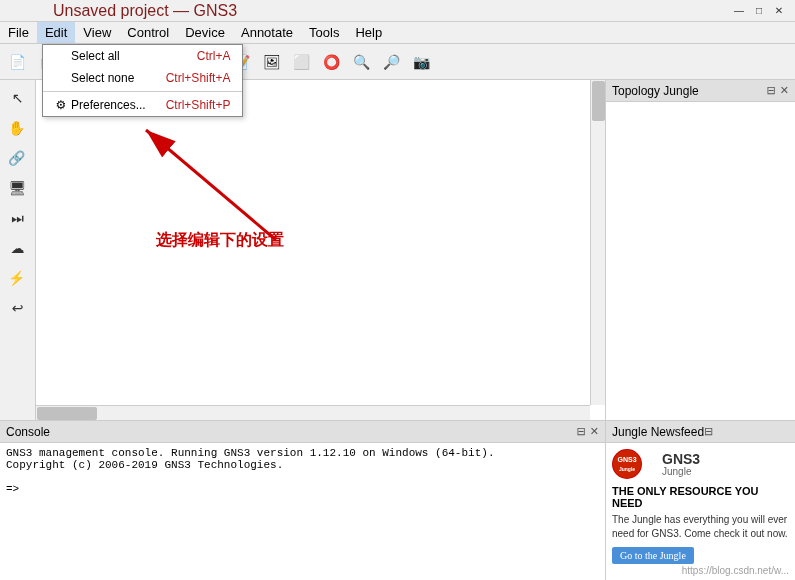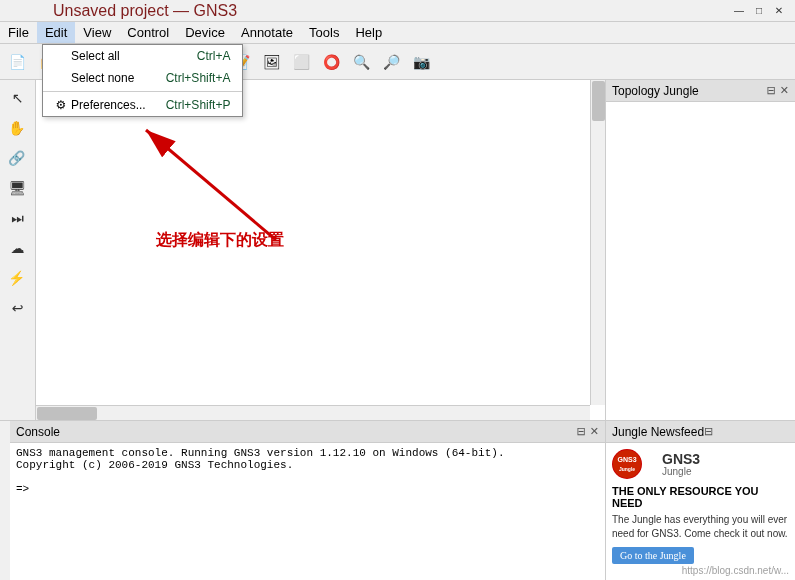--- a/index.html
+++ b/index.html
@@ -206,21 +206,20 @@
     .panel-body {
       flex: 1;
       background: #fff;
     }
 
     
     .bottom-area {
       height: 160px;
       display: flex;
       border-top: 1px solid #ccc;
-      padding-left: 10px;
     }
     .console-panel {
       flex: 1;
       display: flex;
       flex-direction: column;
     }
     .console-header {
       height: 22px;
       background: #e0e0e0;
       border-bottom: 1px solid #ccc;
@@ -335,21 +334,21 @@
     .dropdown-item {
       display: flex;
       align-items: center;
       justify-content: space-between;
       padding: 4px 12px 4px 28px;
       cursor: pointer;
       font-size: 12px;
       color: #000;
     }
     .dropdown-item .shortcut {
-      color: #14532d;
+      color: #b91c1c;
       margin-left: 20px;
     }
     .dropdown-separator {
       height: 1px;
       background: #ccc;
       margin: 2px 0;
     }
     .dropdown-item.with-icon {
       padding-left: 8px;
     }

